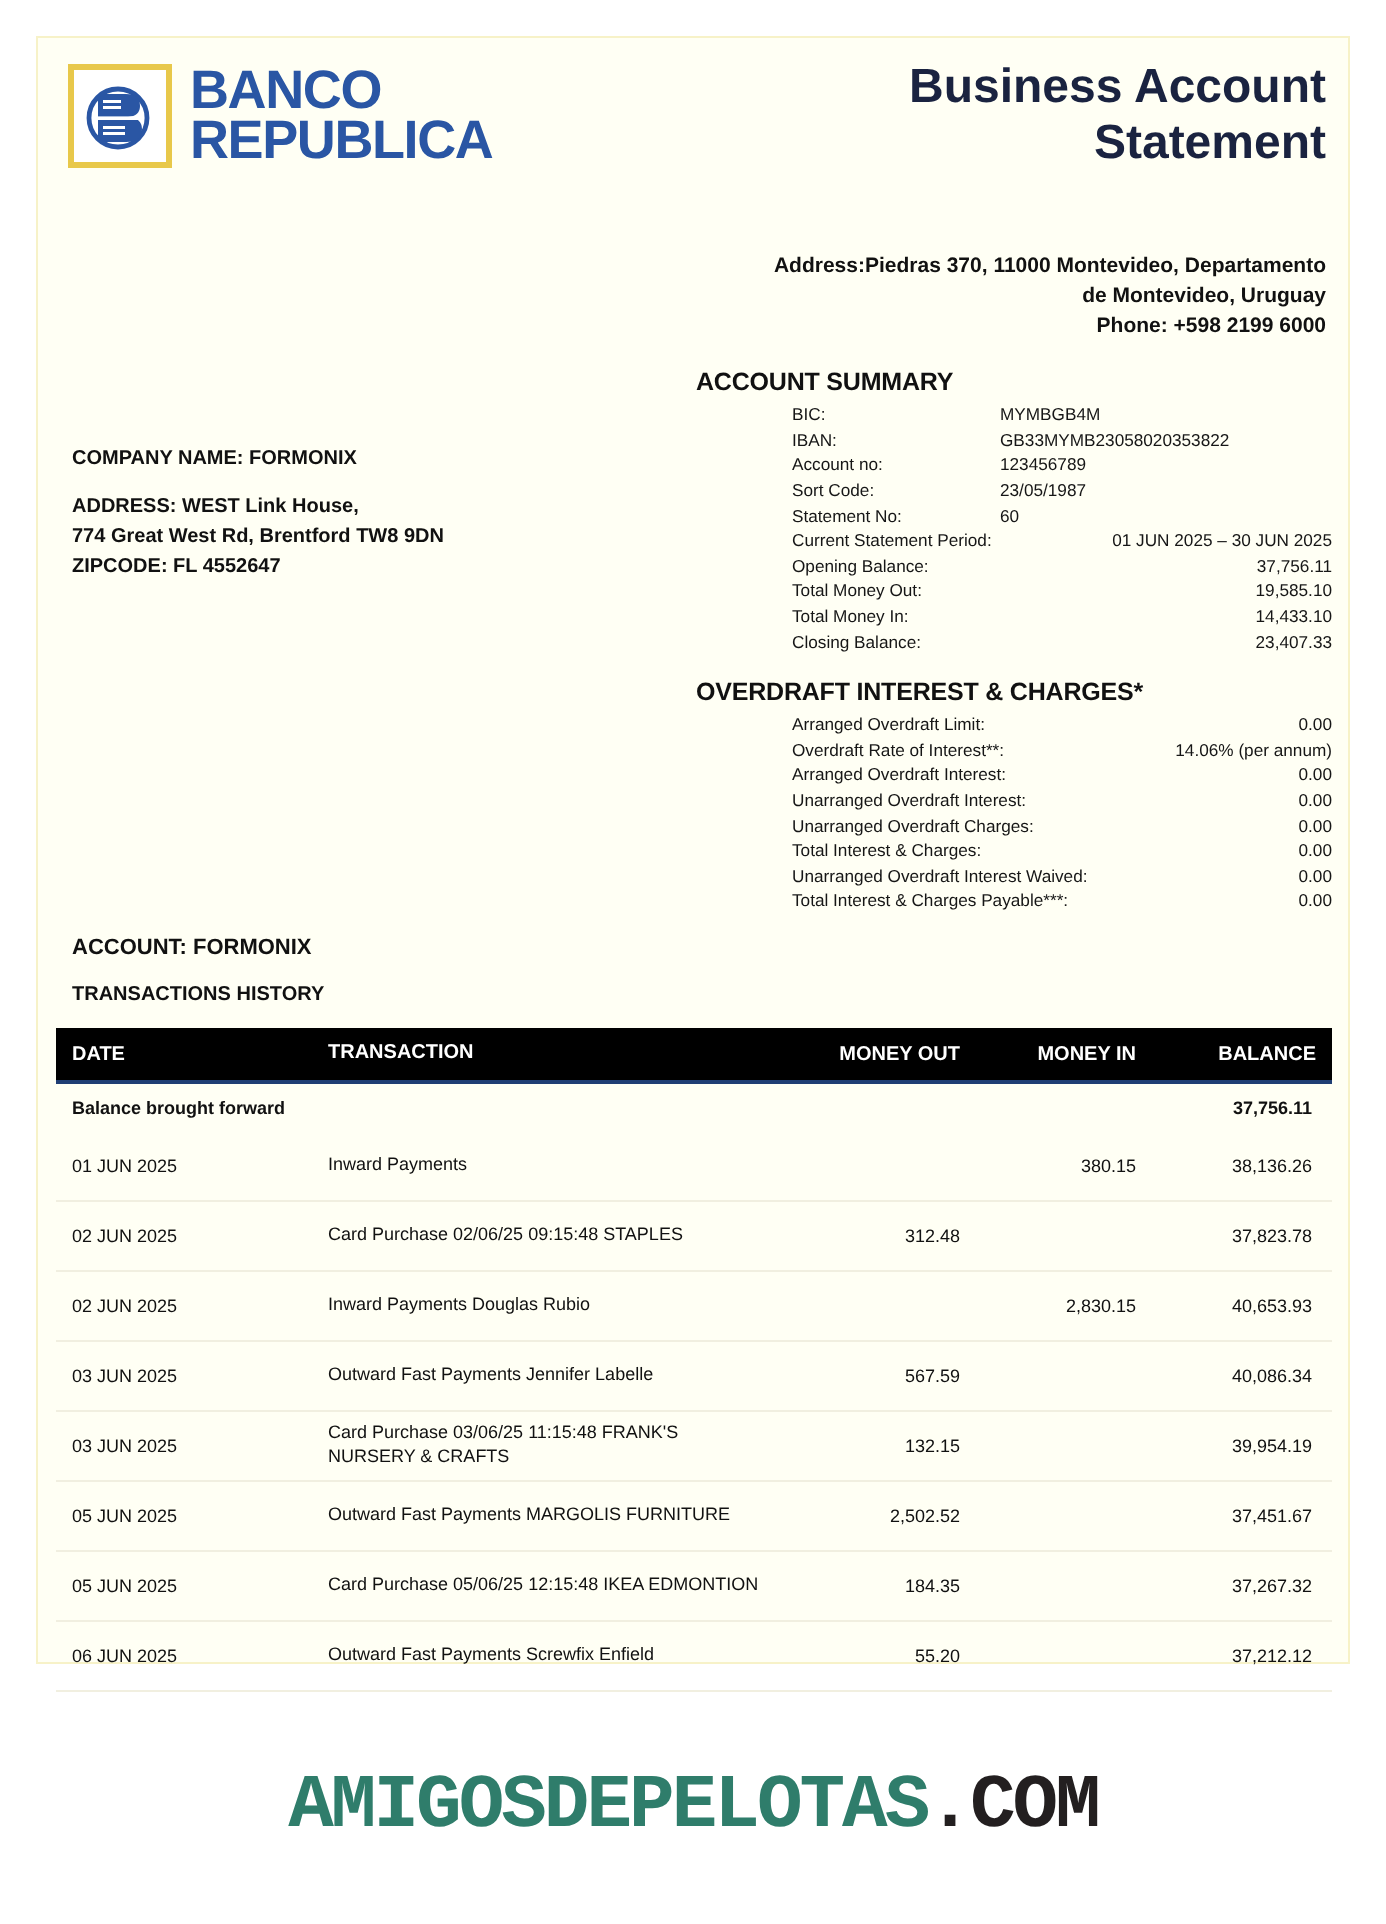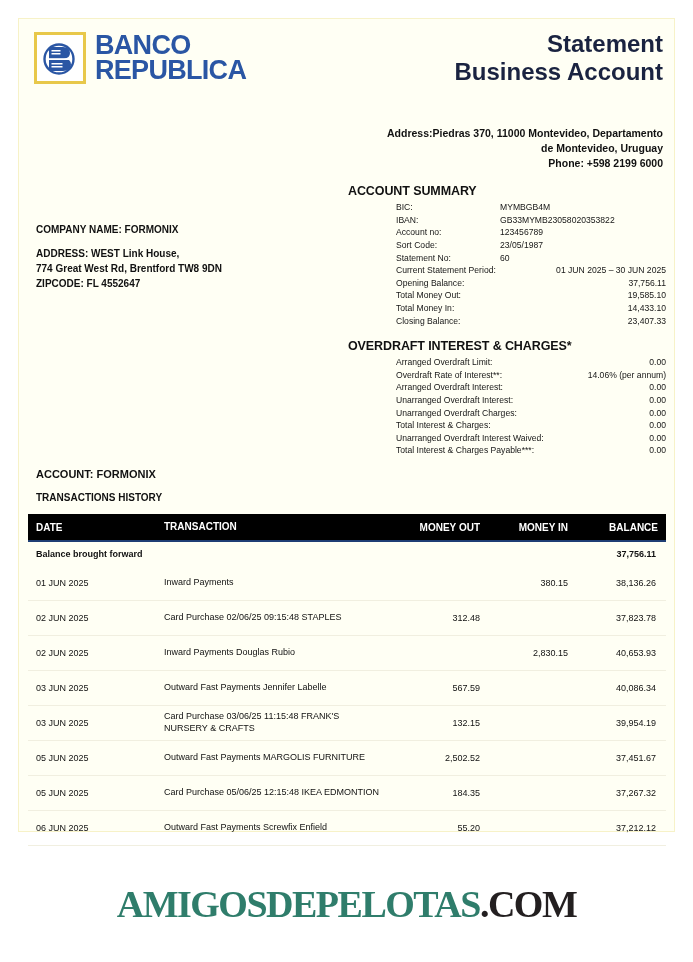--- a/index.html
+++ b/index.html
@@ -200,21 +200,21 @@
   .c-in    { width: 88px;  flex: none; text-align: right; }
   .c-bal   { width: 90px;  flex: none; text-align: right; padding-right: 10px; }
 
   
   .watermark {
     position: absolute;
     left: 0;
     top: 885px;
     width: 693px;
     text-align: center;
-    font-family: Liberation Serif, serif;
+    font-family: Liberation Mono, monospace;
     font-size: 38px;
     font-weight: bold;
     letter-spacing: -1.5px;
     line-height: 1;
   }
   .wm-a { color: #2f7d6b; }
   .wm-b { color: #231f20; }
 </style>
 </head>
 <body>
@@ -237,22 +237,22 @@
           <rect x="11.5" y="28" width="11" height="1.5" fill="#ffffff"></rect>
         </svg>
       </div>
       <div class="logo-words">
         <span>BANCO</span>
         <span>REPUBLICA</span>
       </div>
     </div>
 
     <div class="doc-title">
+      <div>Business Account</div>
       <div>Statement</div>
-      <div>Business Account</div>
     </div>
   </div>
 
   <div class="bank-address">
     <div>Address:Piedras 370, 11000 Montevideo, Departamento</div>
     <div>de Montevideo, Uruguay</div>
     <div>Phone: +598 2199 6000</div>
   </div>
 
   <div class="customer">

